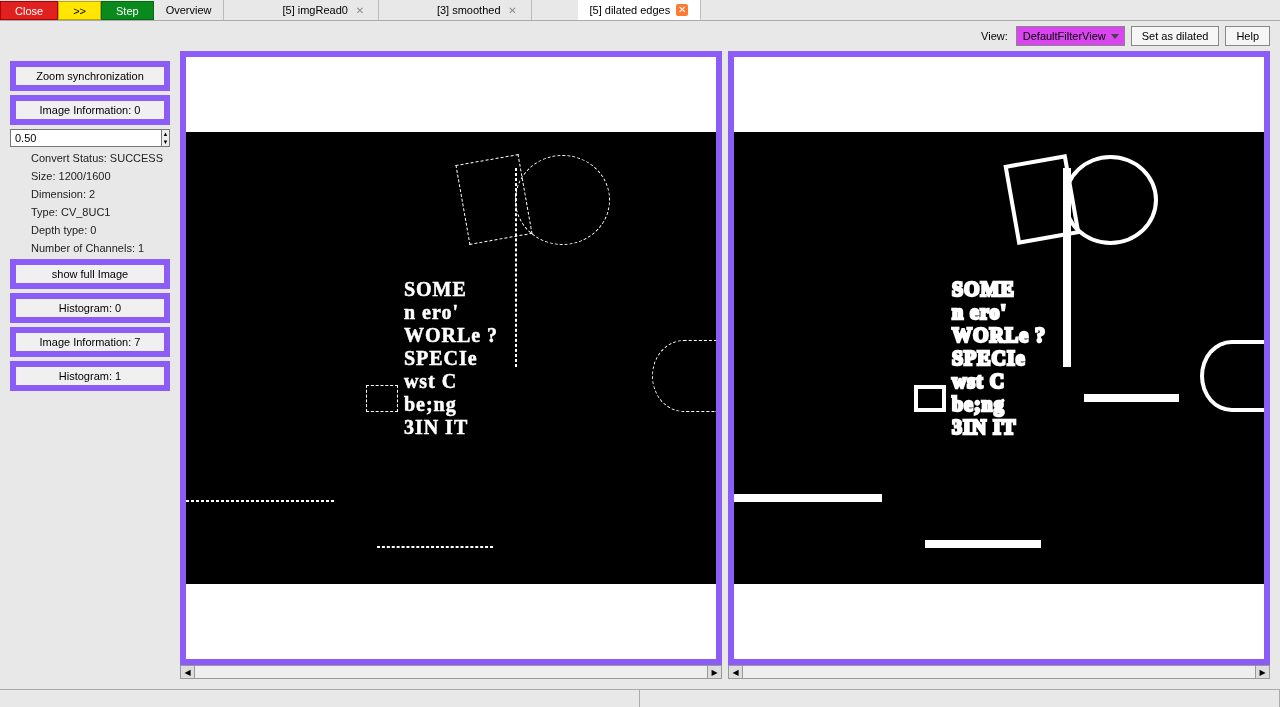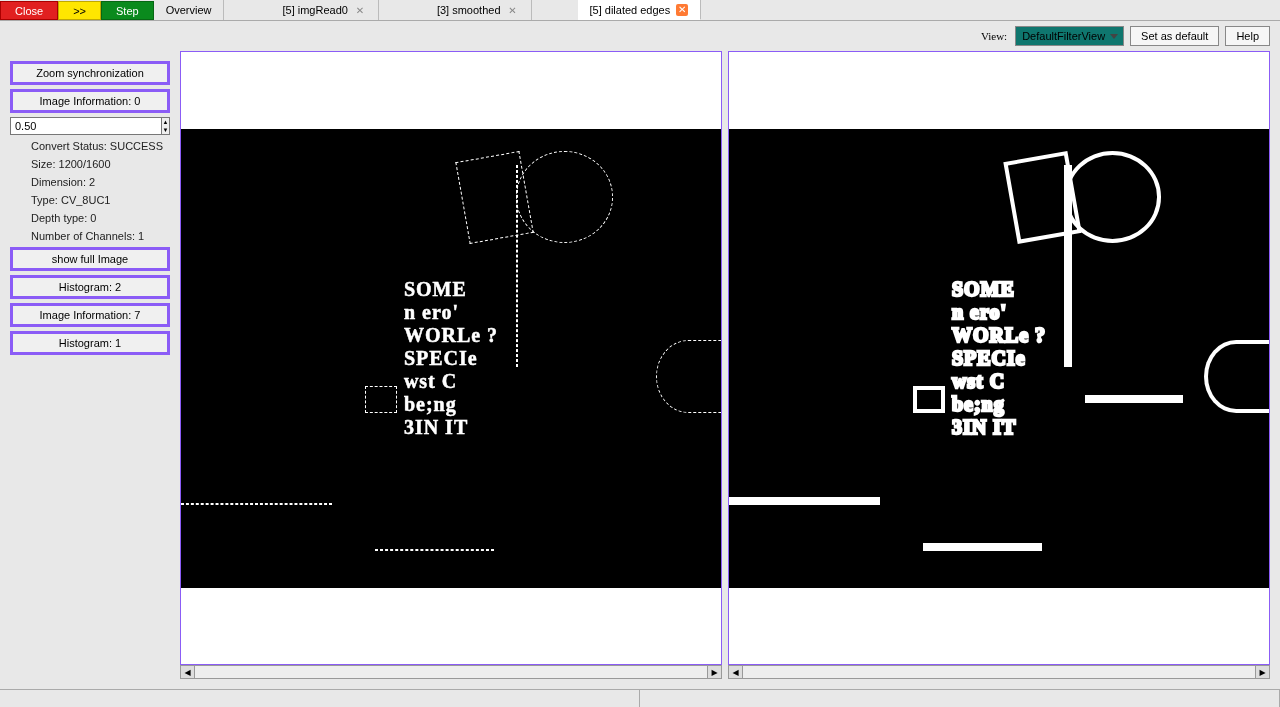--- a/index.html
+++ b/index.html
@@ -14,39 +14,39 @@
   .btn-step  { background: #0a8a1d; color: #fff; border-color:#076713; }
 
   .tabs { display: flex; align-items: stretch; margin-left: 0; gap: 46px; }
   .tab { display: flex; align-items: center; gap: 6px; padding: 0 12px; border-right: 1px solid #bbb; height: 100%; background: #e8e8e8; cursor: pointer; position: relative; }
   .tab.active { background: #fff; border-bottom: 1px solid #fff; margin-bottom:-1px; }
   .tab-close { color: #888; font-size: 10px; width: 12px; height: 12px; display:inline-flex; align-items:center; justify-content:center; border-radius:2px; }
   .tab.active .tab-close { background: #ff7a33; color:#fff; }
 
   
   .view-bar { display: flex; height: 30px; align-items: center; justify-content: flex-end; gap: 6px; padding: 0 10px 0 0; }
-  .view-bar label { margin-right: 2px; font-family: Liberation Serif, serif; }
-  .select { border: 1px solid #888; background: #0f766e; height: 20px; display:flex; align-items:center; padding: 0 18px 0 6px; position: relative; }
+  .view-bar label { margin-right: 2px; }
+  .select { border: 1px solid #888; background: #d946ef; height: 20px; display:flex; align-items:center; padding: 0 18px 0 6px; position: relative; }
   .select::after { content: ""; position:absolute; right:5px; top:7px; border-left:4px solid transparent; border-right:4px solid transparent; border-top:5px solid #444; }
   .vbtn { border: 1px solid #888; background: #f6f6f6; height: 20px; padding: 0 10px; display:inline-flex; align-items:center; cursor:pointer; }
 
   
   .main { flex: 1; display: flex; padding: 0 10px 10px 10px; gap: 10px; }
   .sidebar { width: 160px; padding-top: 10px; display:flex; flex-direction:column; gap:4px; }
-  .panel-btn { border: 3px solid #8b5cf6; background: #f0f0f0; text-align: center; padding: 3px 0; cursor: pointer; font-size: 11px; }
+  .panel-btn { border: 6px solid #8b5cf6; background: #f0f0f0; text-align: center; padding: 3px 0; cursor: pointer; font-size: 11px; }
   .spin-row { display:flex; }
   .spin-input { flex:1; border:1px solid #777; padding:2px 4px; font-size:11px; background:#fff; }
   .spin-ctrl { width:14px; border:1px solid #777; border-left:none; display:flex; flex-direction:column; }
   .spin-ctrl div { flex:1; display:flex; align-items:center; justify-content:center; font-size:6px; background:#eee; cursor:pointer; }
   .check-row { display:flex; align-items:center; gap:4px; padding:2px 0; }
   .info-line { padding: 1px 0; font-size: 11px; color:#222;margin-left:21px; }
 
   .viewer { flex:1; display:flex; flex-direction:column; gap:0; }
   .panes { flex:1; display:flex; gap:6px; }
-  .pane { flex:1; background:#fff; border:1px solid #8b5cf6; position:relative; display:flex; align-items:center; justify-content:center; overflow:hidden; }
+  .pane { flex:1; background:#fff; border:6px solid #8b5cf6; position:relative; display:flex; align-items:center; justify-content:center; overflow:hidden; }
   .img-canvas { width:100%; height:75%; background:#000; position:relative; }
   .hscroll { height:14px; border:1px solid #999; background:#eee; display:flex; align-items:center; }
   .hscroll .arrow { width:14px; height:100%; display:flex; align-items:center; justify-content:center; background:#ddd; border-right:1px solid #999; cursor:pointer; font-size:8px; }
   .hscroll .arrow:last-child { border-right:none; border-left:1px solid #999; }
   .hscroll .track { flex:1; position:relative; }
   .scroll-row { display:flex; gap:6px; }
   .scroll-row .hscroll { flex:1; }
 
   .status-bar { height:18px; border-top:1px solid #aaa; background:#e8e8e8; display:flex; }
   .status-bar .seg { border-right:1px solid #aaa; padding:2px 8px; }
@@ -91,21 +91,21 @@
         <span class="tab-close">✕</span>
       </div>
     </div>
   </div>
 
   <div class="view-bar">
     <label>View:</label>
     <div class="select">
       <span>DefaultFilterView</span>
     </div>
-    <div class="vbtn">Set as default</div>
+    <div class="vbtn">Set as dilated</div>
     <div class="vbtn">Help</div>
   </div>
 
   <div class="main">
 
     <div class="sidebar">
       <div class="panel-btn">Zoom synchronization</div>
       <div class="panel-btn">Image Information: 0</div>
       <div class="spin-row">
         <input class="spin-input" value="0.50" style="">
@@ -114,21 +114,21 @@
           <div>▼</div>
         </div>
       </div>
       <div class="info-line">Convert Status: SUCCESS</div>
       <div class="info-line">Size: 1200/1600</div>
       <div class="info-line">Dimension: 2</div>
       <div class="info-line">Type: CV_8UC1</div>
       <div class="info-line">Depth type: 0</div>
       <div class="info-line">Number of Channels: 1</div>
       <div class="panel-btn">show full Image</div>
-      <div class="panel-btn">Histogram: 2</div>
+      <div class="panel-btn">Histogram: 0</div>
       <div class="panel-btn">Image Information: 7</div>
       <div class="panel-btn">Histogram: 1</div>
     </div>
 
     <div class="viewer">
       <div class="panes">
 
         <div class="pane">
           <div class="img-canvas thin">
             <div class="sketch">SOME

